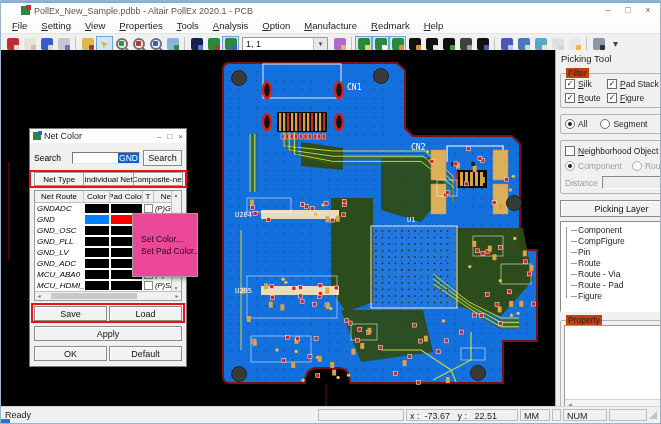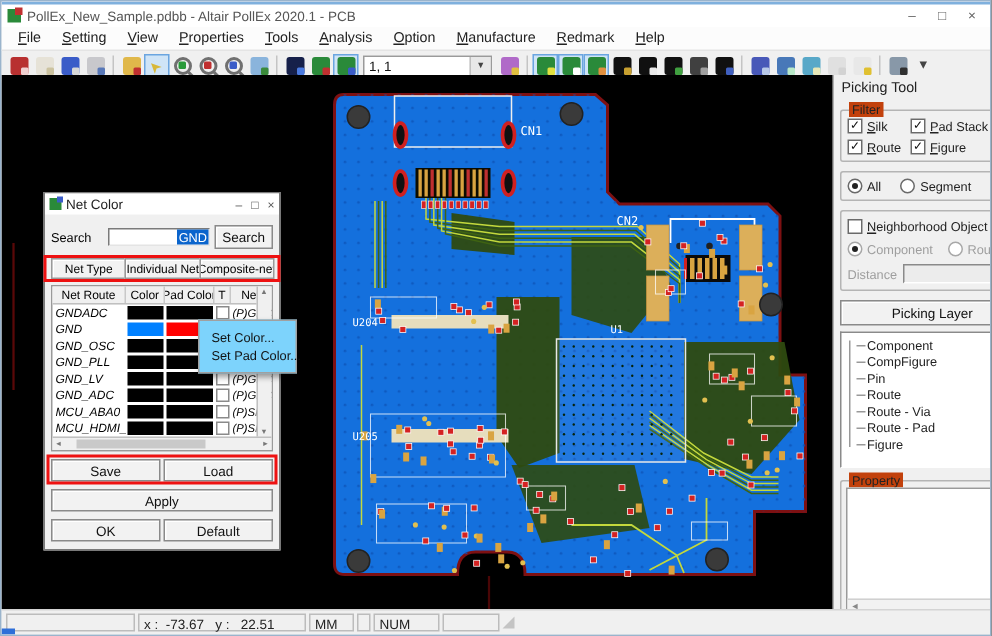--- a/index.html
+++ b/index.html
@@ -1,21 +1,21 @@
 <!DOCTYPE html>
 <html><head>
 <meta charset="utf-8">
 <style>
   html,body{margin:0;padding:0;background:#888;}
   .window{position:relative;width:661px;height:424px;background:#f0f0f0;
     font-family:"Liberation Sans",sans-serif;overflow:hidden;
     border:1px solid #9ab4cc;box-sizing:border-box;}
   
   .titlebar{height:15px;background:#ffffff;border-top:2px solid #7fb0dd;
-    display:flex;align-items:center;padding:0 2px 0 4px;}
+    display:flex;align-items:center;padding:0 2px 0 20px;}
   .app-icon{width:9px;height:9px;margin-right:4px;position:relative;background:#2a8a3a;}
   .app-icon::after{content:'';position:absolute;right:-1px;top:-1px;width:5px;height:5px;background:#c03030;}
   .title-text{font-size:9px;color:#555;white-space:nowrap;}
   .win-btns{margin-left:auto;display:flex;}
   .win-btn{width:20px;text-align:center;font-size:9px;color:#666;line-height:13px;}
   
   .menubar{height:15px;background:#fcfcfc;border-bottom:1px solid #e4e4e4;
     display:flex;align-items:center;padding-left:4px;}
   .menu-item{display:inline-block;font-size:9.5px;color:#222;padding:0 7px;line-height:14px;}
   .menu-item::first-letter{text-decoration:underline;}
@@ -119,23 +119,23 @@
   .mini-box{width:7px;height:7px;background:#fff;border:1px solid #8a8a8a;}
   .tbl-vscroll{position:absolute;right:0;top:0;bottom:8px;width:9px;background:#f0f0f0;
     border-left:1px solid #c0c0c0;display:flex;flex-direction:column;justify-content:space-between;}
   .tbl-hscroll{position:relative;height:8px;background:#f0f0f0;border-top:1px solid #c0c0c0;
     display:flex;justify-content:space-between;}
   .thumb{position:absolute;left:16px;right:44px;top:1px;bottom:1px;background:#c9c9c9;}
   .tiny-arrow{font-size:5px;color:#777;width:8px;height:8px;line-height:8px;text-align:center;}
   .dlg-btn-row{position:relative;display:flex;gap:2px;margin-top:5px;}
   .dlg-btn{flex:1;height:13px;}
   
-  .ctx-menu{position:absolute;left:131px;top:212px;width:64px;background:#7dd3fc;
+  .ctx-menu{position:absolute;left:131px;top:212px;width:64px;background:#ec4899;
     border:1px solid #a0a0a0;box-shadow:2px 2px 4px rgba(0,0,0,.4);z-index:9;
-    padding:5px 0;font-size:8.5px;}
+    padding:19px 0;font-size:8.5px;}
   .ctx-item{padding:1px 4px 1px 8px;line-height:10px;white-space:nowrap;color:#111;}
 </style>
 </head>
 <body>
 
 <div class="window">
 
   <div class="titlebar">
     <div class="app-icon"></div>
     <div class="title-text">PollEx_New_Sample.pdbb - Altair PollEx 2020.1 - PCB</div>
@@ -935,20 +935,21 @@
       </div>
     </div>
   </div>
 
   <div class="ctx-menu" id="ctx-menu">
       <div class="ctx-item">Set Color...</div>
       <div class="ctx-item">Set Pad Color...</div>
     </div>
 
   <div class="statusbar">
+    <span class="sb-ready">Ready</span>
     <span class="sb-box" style="width:86px;"></span>
     <span class="sb-box" style="width:112px;white-space:pre;">x :  -73.67   y :   22.51</span>
     <span class="sb-box" style="width:30px;">MM</span>
     <span class="sb-box" style="width:9px;"></span>
     <span class="sb-box" style="width:44px;">NUM</span>
     <span class="sb-box" style="width:38px;"></span>
     <span class="grip"></span>
   </div>
   <div class="task-frag"></div>
 </div>

